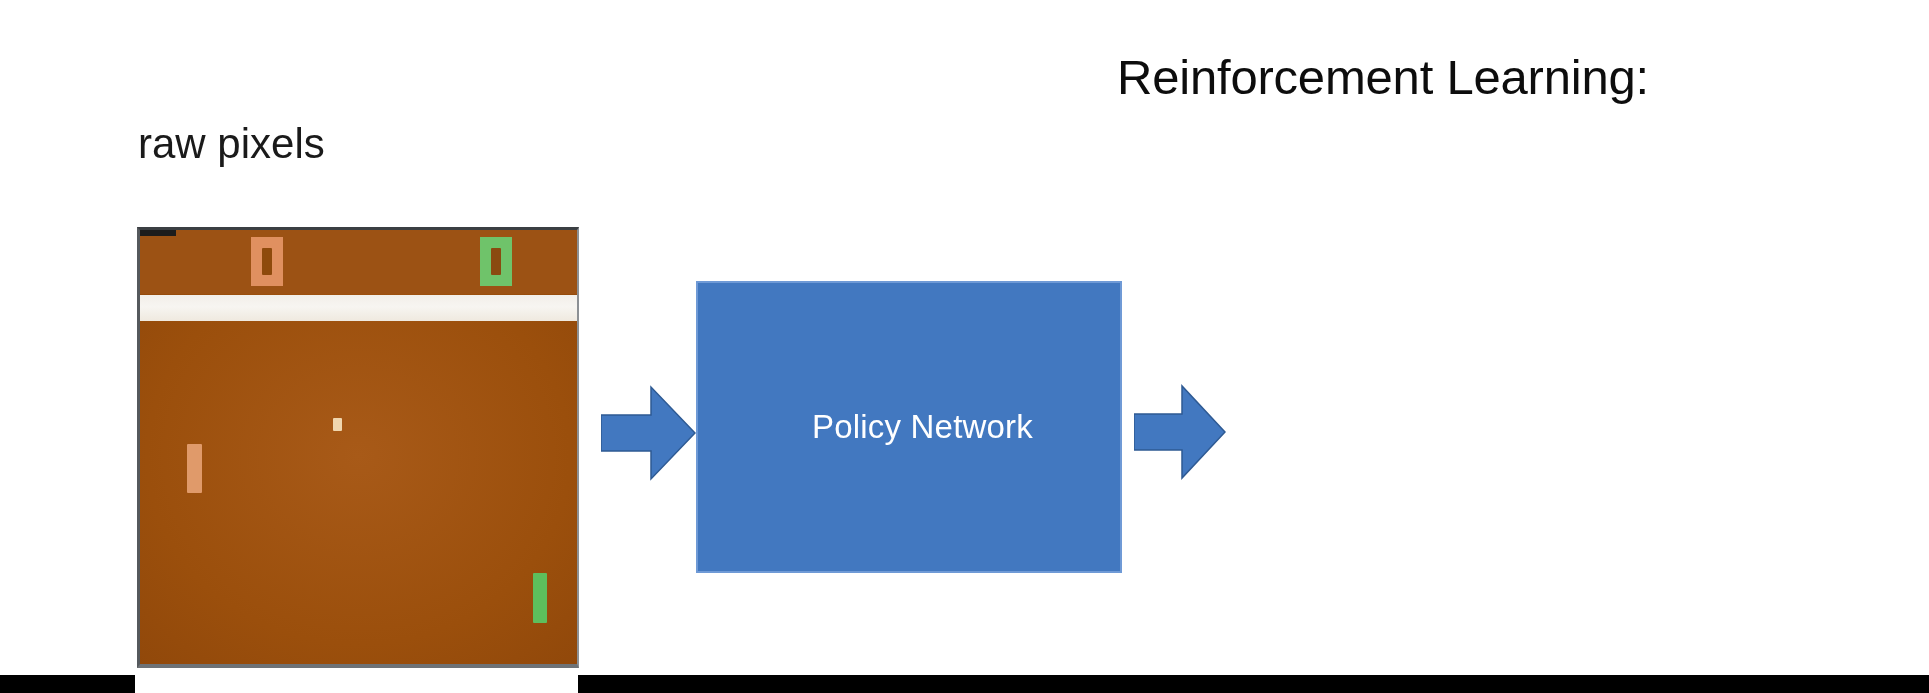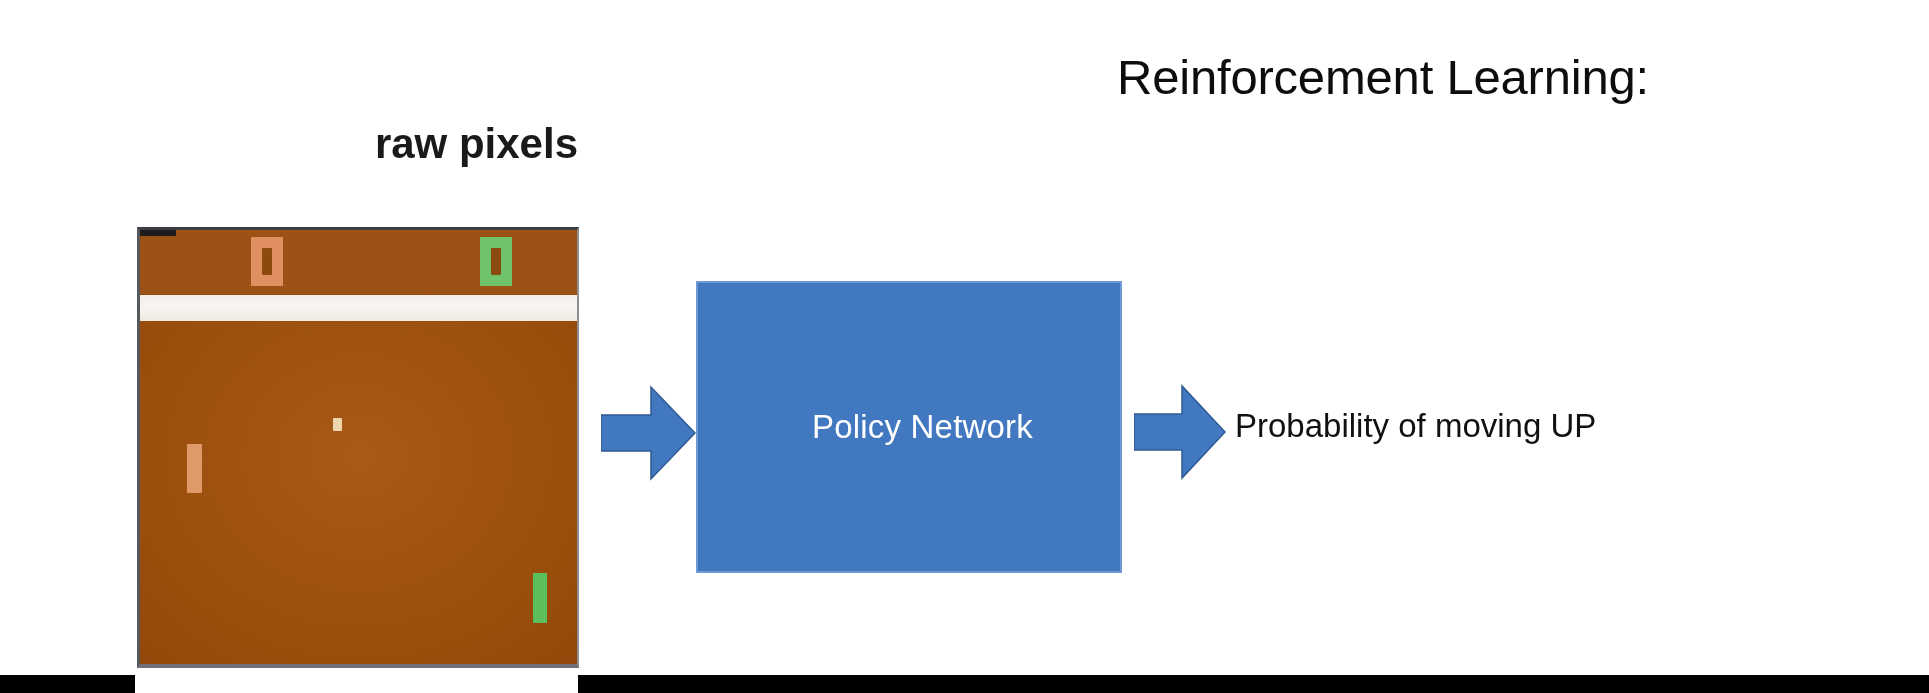--- a/index.html
+++ b/index.html
@@ -25,25 +25,25 @@
     letter-spacing:-0.2px;
     white-space:nowrap;
   }
   .heading div{display:block;}
 
   
   .raw-caption{
     position:absolute;
     left:138px; top:120px;
     width:440px;
-    text-align:right;
+    text-align:left;
     color:#1a1a1a;
     font-size:42px;
     line-height:48px;
-    font-weight:700;
+    font-weight:400;
   }
 
   
   .pong-wrap{
     position:absolute;
     left:137px; top:227px;
     width:442px; height:441px;
     background:#5b5f63;
     padding:0;
     box-sizing:border-box;
@@ -189,18 +189,17 @@
   <div class="policy-box">
     <span class="policy-label">Policy Network</span>
   </div>
 
   <div class="arrow" style="left:1134px;top:384px;">
     <svg width="92" height="96" viewBox="0 0 92 96">
       <polygon points="0,30 48,30 48,2 91,48 48,94 48,66 0,66" fill="#4278c0" stroke="#2e5a93" stroke-width="1.5"></polygon>
     </svg>
   </div>
 
-  <div class="output-text">Probability of moving UP</div>
 
   <div class="bar bar-left"></div>
   <div class="bar bar-right"></div>
 
 </div>
 
 </body></html>

